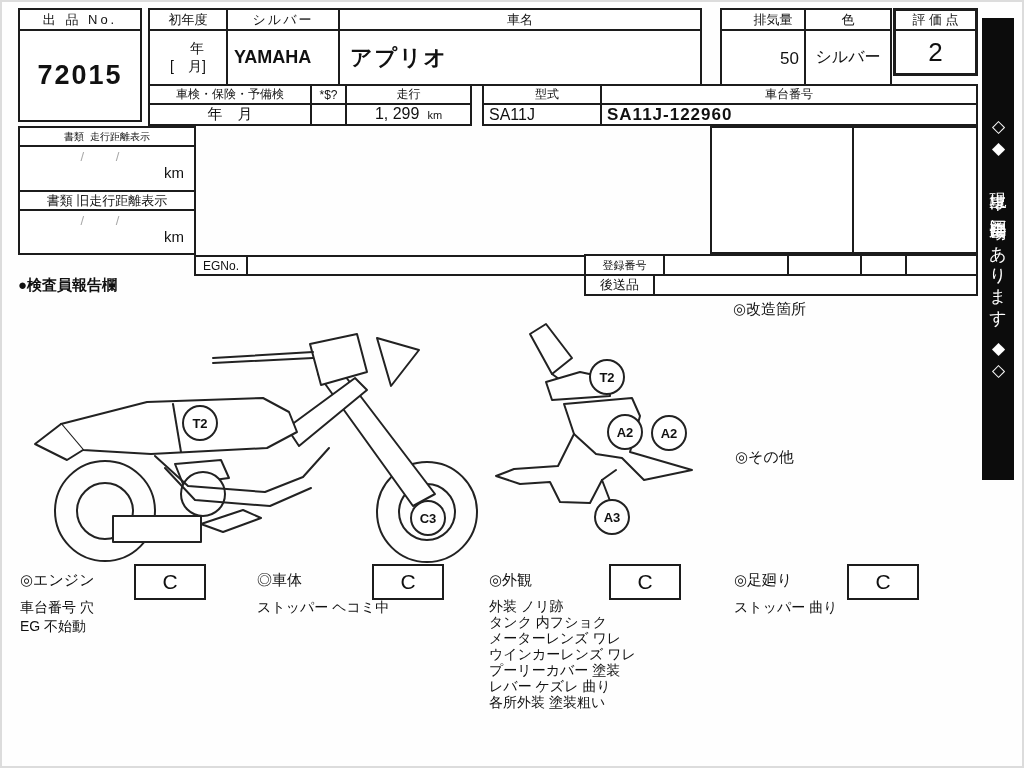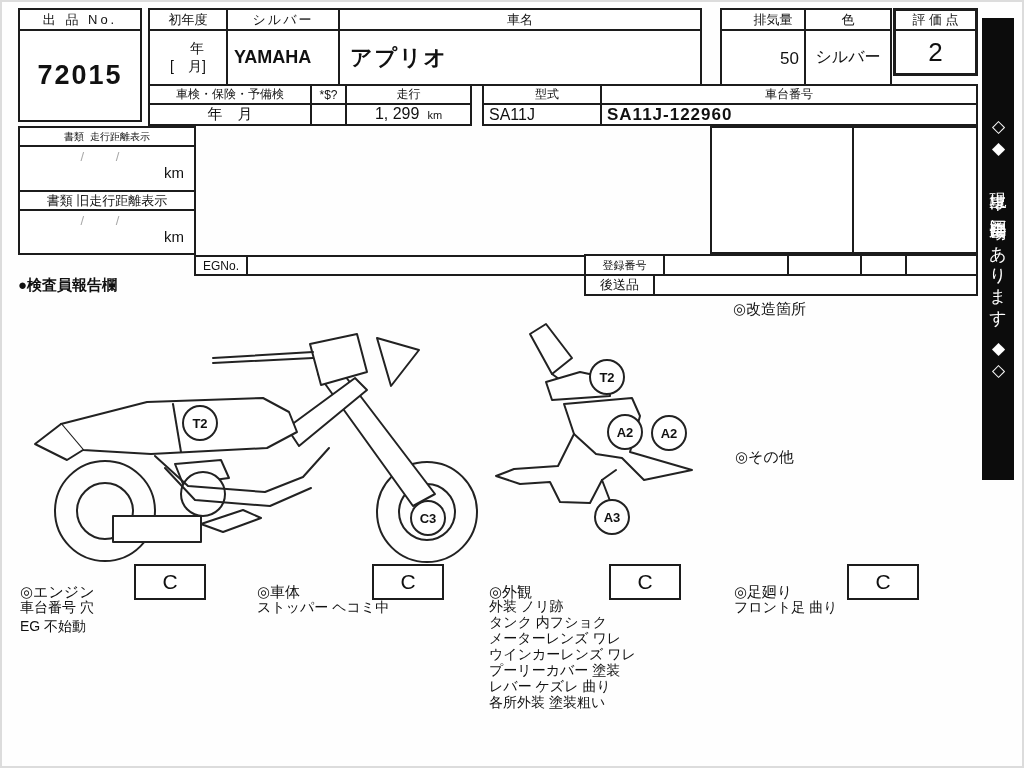--- a/index.html
+++ b/index.html
@@ -12,21 +12,21 @@
   .box{position:absolute;border:2px solid #1c1c1c;background:#fff;box-sizing:border-box;}
   .hdr{border-bottom:2px solid #1c1c1c;text-align:center;font-size:13px;
        display:flex;align-items:center;justify-content:center;box-sizing:border-box;}
   .val{display:flex;align-items:center;justify-content:center;box-sizing:border-box;}
   .note-line{font-size:14px;line-height:19px;white-space:nowrap;}
   .ext-line{font-size:14px;line-height:16px;white-space:nowrap;}
   .slash{color:#a8a8a8;font-size:13px;letter-spacing:14px;}
   .km{font-size:15px;}
   .gradebox{position:absolute;border:2px solid #1c1c1c;background:#fff;box-sizing:border-box;
       display:flex;align-items:center;justify-content:center;font-size:21px;}
-  .sec-title{position:absolute;font-size:15px;white-space:nowrap;margin-top:12px;}
+  .sec-title{position:absolute;font-size:15px;white-space:nowrap;}
   svg{position:absolute;overflow:visible;}
   svg *{stroke:#222;stroke-width:2;fill:none;stroke-linejoin:round;stroke-linecap:round;}
   svg .f{fill:#fff;}
   svg text{stroke:none;fill:#111;font-family:"Liberation Sans","DejaVu Sans",sans-serif;
       font-size:13px;font-weight:bold;text-anchor:middle;}
   .banner{position:absolute;background:#0c0c0c;display:flex;align-items:center;justify-content:center;}
   .banner span{writing-mode:vertical-rl;color:#fff;font-size:17px;letter-spacing:2px;white-space:nowrap;}
 </style>
 </head>
 <body>
@@ -199,41 +199,41 @@
 
   <div class="abs" style="left:735px;top:448px;font-size:15px;">◎その他</div>
 
   <div class="sec-title" style="left:20px;top:571px;">◎エンジン</div>
   <div class="gradebox" style="left:134px;top:564px;width:72px;height:36px;">C</div>
   <div class="abs" style="left:20px;top:598px;">
     <div class="note-line">車台番号 穴</div>
     <div class="note-line">EG 不始動</div>
   </div>
 
-  <div class="sec-title" style="left:257px;top:571px;">◎車体</div>
+  <div class="sec-title" style="left:257px;top:571px;font-family:Liberation Serif, serif;">◎車体</div>
   <div class="gradebox" style="left:372px;top:564px;width:72px;height:36px;">C</div>
   <div class="abs" style="left:257px;top:598px;">
     <div class="note-line">ストッパー ヘコミ中</div>
   </div>
 
   <div class="sec-title" style="left:489px;top:571px;">◎外観</div>
   <div class="gradebox" style="left:609px;top:564px;width:72px;height:36px;">C</div>
   <div class="abs" style="left:489px;top:598px;">
     <div class="ext-line">外装 ノリ跡</div>
     <div class="ext-line">タンク 内フショク</div>
     <div class="ext-line">メーターレンズ ワレ</div>
     <div class="ext-line">ウインカーレンズ ワレ</div>
     <div class="ext-line">プーリーカバー 塗装</div>
     <div class="ext-line">レバー ケズレ 曲り</div>
     <div class="ext-line">各所外装 塗装粗い</div>
   </div>
 
   <div class="sec-title" style="left:734px;top:571px;">◎足廻り</div>
   <div class="gradebox" style="left:847px;top:564px;width:72px;height:36px;">C</div>
   <div class="abs" style="left:734px;top:598px;">
-    <div class="note-line">フロント足 曲り</div>
+    <div class="note-line">ストッパー 曲り</div>
   </div>
 
   <div class="banner" style="left:982px;top:18px;width:32px;height:462px;">
     <span>◇◆　現車は福岡会場にあります　◆◇</span>
   </div>
 
 </div>
 
 </body></html>

